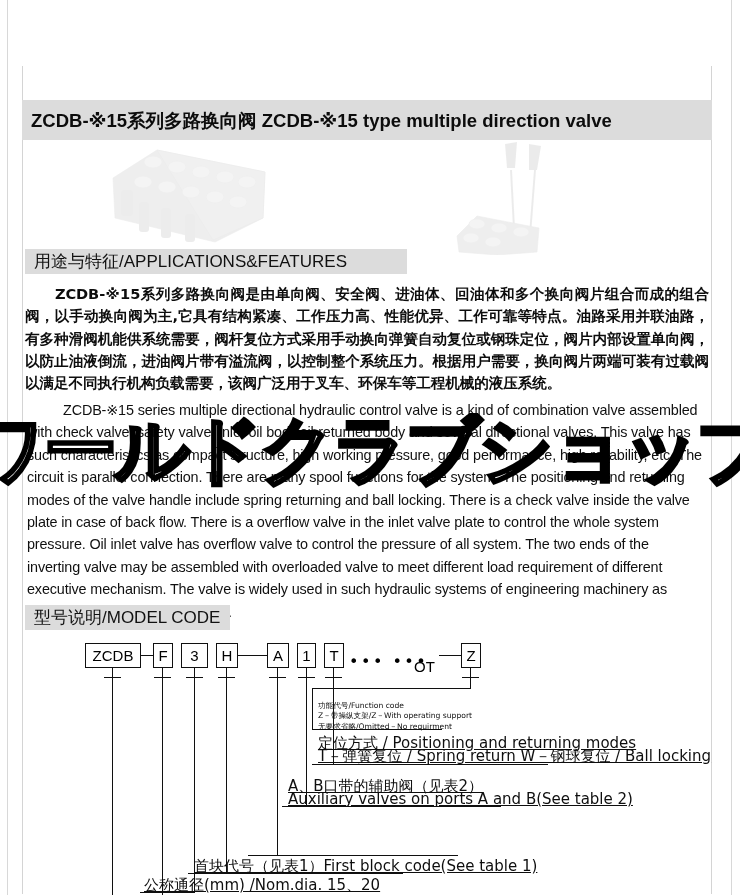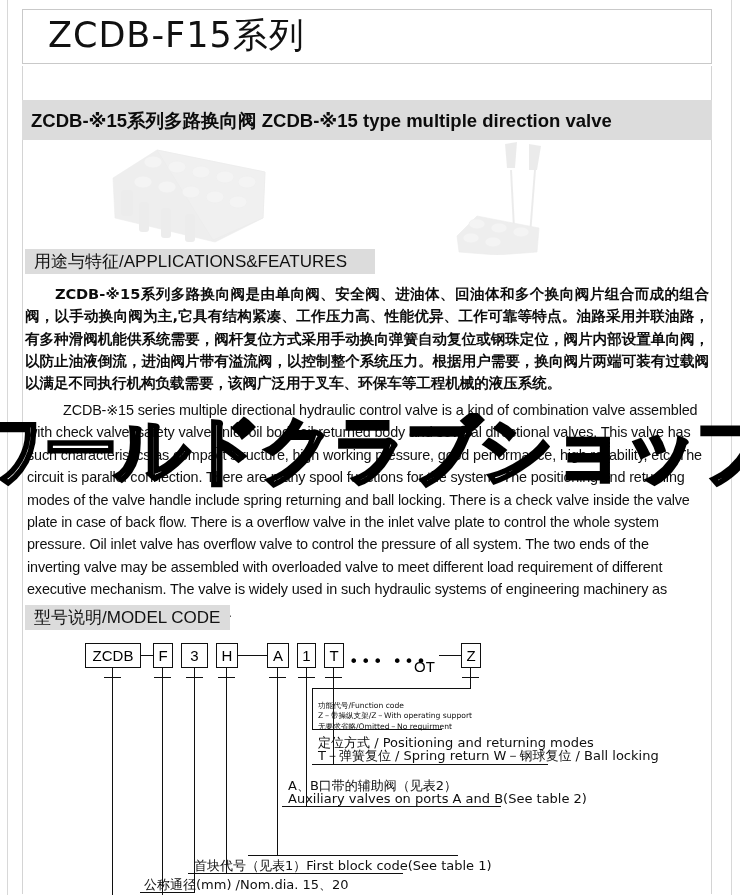--- a/index.html
+++ b/index.html
@@ -78,21 +78,21 @@
   .bar-main {
     left: 22px; top: 100px;
     width: 690px; height: 40px;
     font-size: 18.5px;
     font-weight: bold;
     letter-spacing: 0px;
     color: #0c0c0c;
   }
   .bar-apps {
     left: 25px; top: 249px;
-    width: 350px; height: 25px;
+    width: 382px; height: 25px;
     font-size: 17px;
     font-weight: 400;
     color: #111;
   }
   .bar-model {
     left: 25px; top: 605px;
     width: 205px; height: 25px;
     font-size: 17px;
     font-weight: 400;
     color: #111;
@@ -193,43 +193,40 @@
   .mc-label {
     position: absolute;
     font-family: "DejaVu Sans", "Liberation Sans", sans-serif;
     font-size: 8.3px;
     line-height: 11.2px;
     color: #0e0e0e;
     white-space: nowrap;
     z-index: 6;
   }
   .mc-label.sm { font-size: 7.6px; line-height: 10.4px; margin-top: 13px; }
-  .mc-label.md { font-size: 13px; line-height: 12.6px; }
+  .mc-label.md { font-size: 15px; line-height: 12.6px; text-decoration: underline; }
 
   .dots {
     position: absolute;
     top: 18px;
     font-size: 16px;
     letter-spacing: 2.5px;
     color: #000;
     z-index: 6;
     font-family: "DejaVu Sans", sans-serif;
   }
 </style>
 </head>
 <body>
 
 <div id="page">
 
   <div class="edge-left"></div>
   <div class="edge-right"></div>
 
-  <div class="title-box">
-    <div class="title-text">ZCDB-F15系列</div>
-  </div>
 
   <div class="body-panel"></div>
 
   <div class="bar bar-main">
     <span>ZCDB-※15系列多路换向阀  ZCDB-※15 type multiple direction valve</span>
   </div>
 
   <div class="photo" style="left:95px; top:140px; width:200px; height:110px;">
     <svg width="200" height="110" viewBox="0 0 200 110">
       <g fill="#9a9a9a" stroke="#8a8a8a" stroke-width="0.6">

